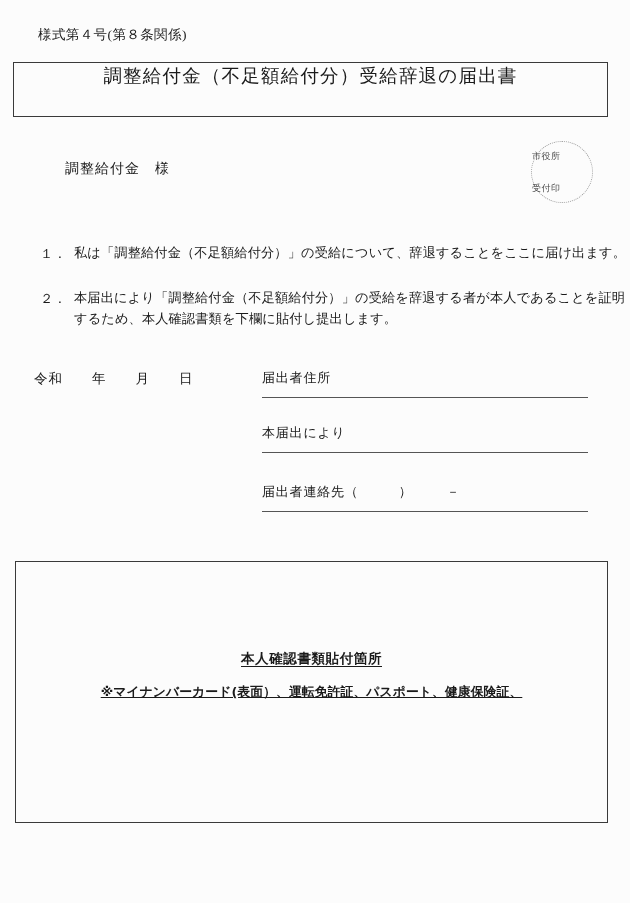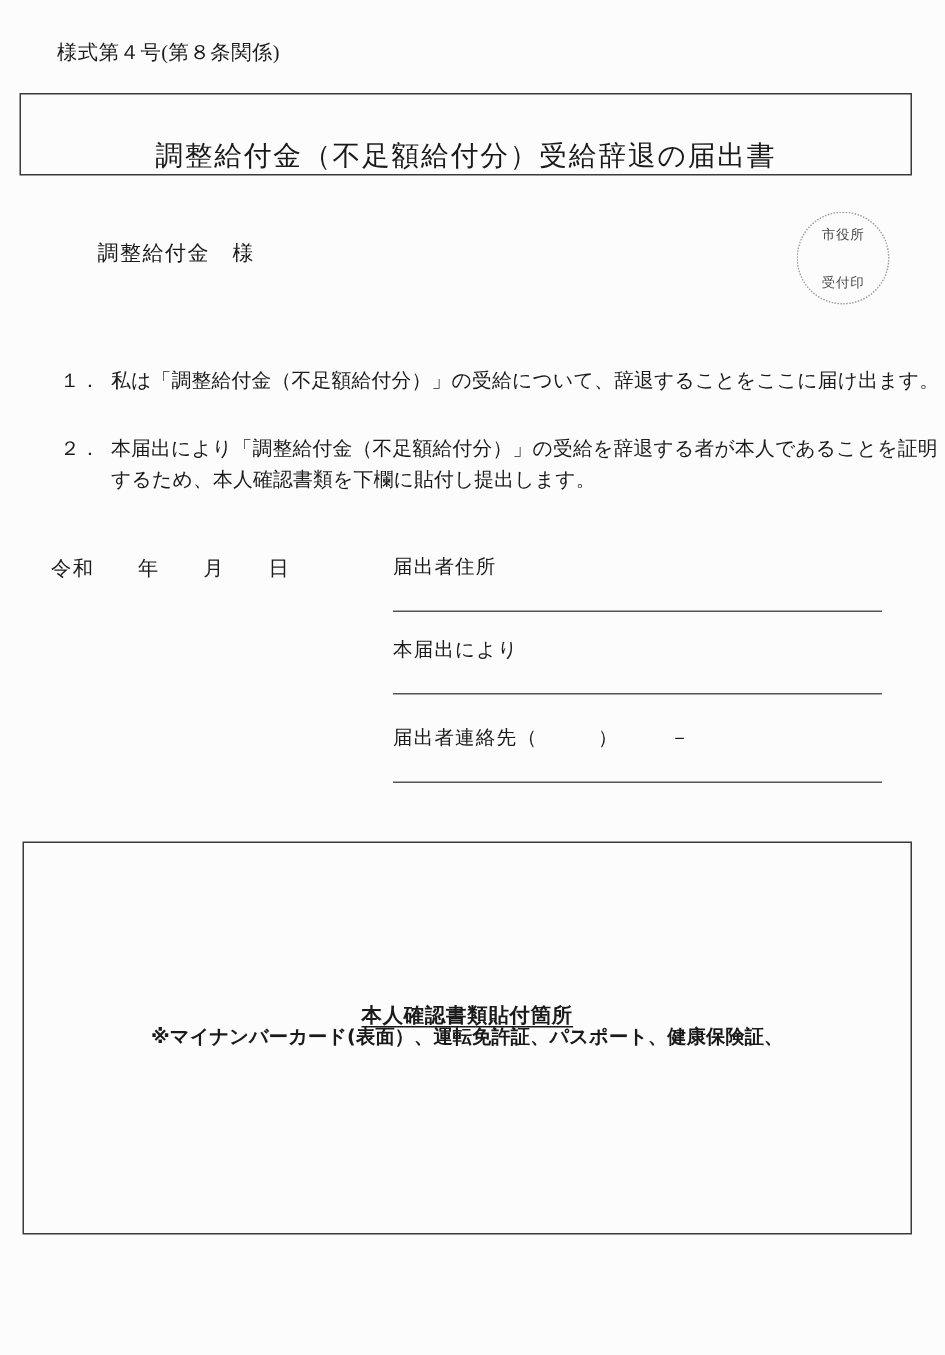--- a/index.html
+++ b/index.html
@@ -31,21 +31,21 @@
   
   .title-box {
     position: absolute;
     left: 13px;
     top: 62px;
     width: 595px;
     height: 55px;
     border: 1.4px solid #3a3a3a;
     box-sizing: border-box;
     display: flex;
-    align-items: flex-end;
+    align-items: flex-start;
     justify-content: center;
   }
   .title-text {
     font-size: 18.5px;
     letter-spacing: 1.2px;
     white-space: nowrap;
   }
 
   
   .addressee {
@@ -62,21 +62,21 @@
     position: absolute;
     left: 531px;
     top: 141px;
     width: 62px;
     height: 62px;
     border: 1px dotted #9b9b9b;
     border-radius: 50%;
     box-sizing: border-box;
     display: flex;
     flex-direction: column;
-    align-items: center;
+    align-items: flex-start;
     justify-content: center;
     line-height: 1.35;
     gap: 20px;
   }
   .stamp-line {
     font-size: 9px;
     color: #4a4a4a;
     letter-spacing: 0.5px;
     white-space: nowrap;
   }
@@ -92,20 +92,21 @@
   }
   .clause-1 { left: 40px; top: 243px; }
   .clause-2 { left: 40px; top: 288px; }
   .clause-num {
     width: 34px;
     flex: 0 0 34px;
     white-space: nowrap;
   }
   .clause-body {
     flex: 1 1 auto;
+    font-family: Liberation Mono, monospace;
   }
 
   
   .date-row {
     position: absolute;
     left: 34px;
     top: 370px;
     font-size: 13.5px;
     letter-spacing: 1px;
     white-space: nowrap;
@@ -113,21 +114,21 @@
 
   
   .field {
     position: absolute;
     left: 262px;
     width: 326px;
     border-bottom: 1px solid #555;
     box-sizing: border-box;
     font-size: 13px;
     letter-spacing: 0.8px;
-    padding-bottom: 20px;
+    padding-bottom: 10px;
     white-space: nowrap;
   }
   .field-address { top: 369px; }
   .field-name    { top: 424px; }
   .field-contact { top: 483px; }
   .field-contact .paren-gap { display: inline-block; width: 40px; }
   .field-contact .dash-gap  { display: inline-block; width: 34px; }
 
   
   .attach-box {
@@ -144,33 +145,33 @@
     left: 0;
     right: 0;
     top: 88px;
     text-align: center;
     font-family: "DejaVu Sans", "Liberation Sans", sans-serif;
     font-size: 13.5px;
     font-weight: bold;
     letter-spacing: 0.6px;
     text-decoration: underline;
     text-underline-offset: 3px;
-    margin-top: 18px;
   }
   .attach-notes {
     position: absolute;
     left: 0;
     right: 0;
     top: 120px;
     text-align: center;
     font-family: "DejaVu Sans", "Liberation Sans", sans-serif;
     font-size: 12.8px;
     font-weight: bold;
     line-height: 1.55;
     letter-spacing: 0.1px;
+    text-decoration: underline;
   }
   .attach-notes .note-line-2 { display: block; }
 </style>
 </head>
 <body>
 
 <div class="form-number">様式第４号(第８条関係)</div>
 
 <div class="title-box">
   <div class="title-text">調整給付金（不足額給付分）受給辞退の届出書</div>

